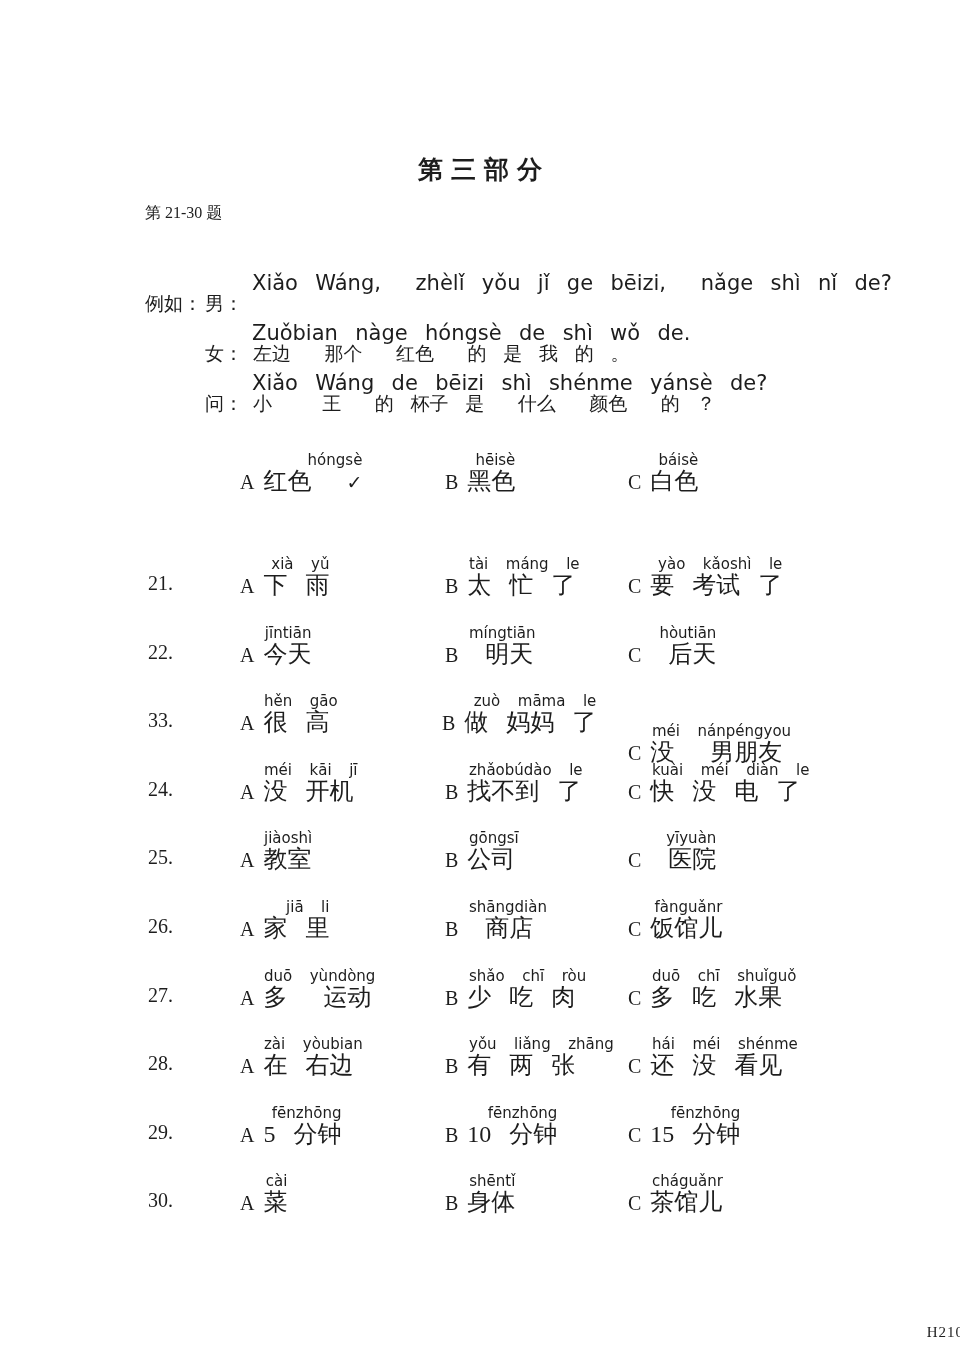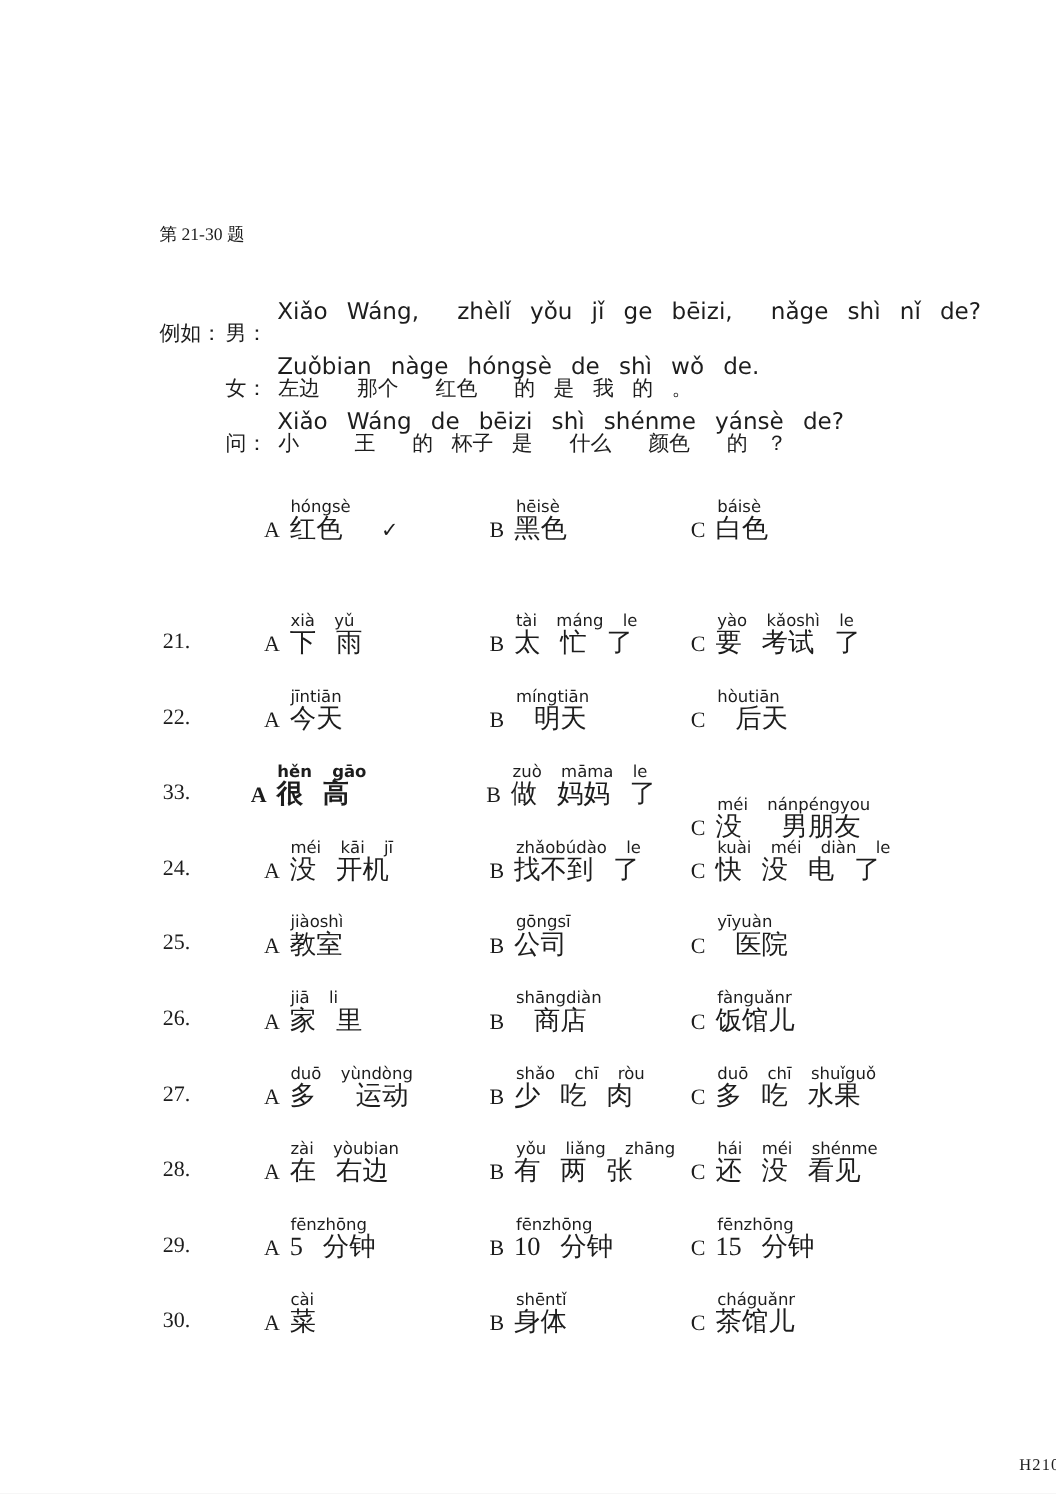--- a/index.html
+++ b/index.html
@@ -33,21 +33,21 @@
   }
   .dlg-label,.dlg-speaker,.dlg-hanzi{
     position:absolute;top:17px;
     font-size:19px;line-height:24px;
     white-space:pre;word-spacing:12px;
   }
   .dlg-label{left:145px;}
   .dlg-speaker{left:205px;}
   .dlg-hanzi{left:253px;}
   
-  .opt{position:absolute;top:0;}
+  .opt{position:absolute;top:0;text-align:right;}
   .opt-pinyin{
     font-family:"DejaVu Sans", sans-serif;
     font-size:15px;line-height:17px;
     word-spacing:4px;white-space:pre;
     margin-left:24px;
   }
   .opt-main{display:flex;align-items:baseline;gap:9px;}
   .letter{font-size:20px;line-height:25px;}
   .opt-hanzi{
     font-size:24px;line-height:25px;
@@ -64,20 +64,21 @@
   .footer{
     position:absolute;top:1324px;left:0;width:100%;
     text-align:right;font-size:15px;letter-spacing:1px;padding-left:45px;
   }
 </style>
 </head>
 <body>
 
 <div class="page">
 
+  <div class="title">第三部分</div>
 
   <div class="section-label">第 21-30 题</div>
 
   <div>
     <div class="dlg-line" style="top:275px">
       <div class="dlg-pinyin">Xiǎo  Wáng,    zhèlǐ  yǒu  jǐ  ge  bēizi,    nǎge  shì  nǐ  de?</div>
       <span class="dlg-label">例如：</span>
       <span class="dlg-speaker">男：</span>
     </div>
     <div class="dlg-line" style="top:325px">
@@ -161,21 +162,21 @@
         <div class="opt" style="left: 628px;">
           <div class="opt-pinyin">hòutiān</div>
           <div class="opt-main">
             <span class="letter">C</span>
             <span class="opt-hanzi"> 后天</span>
           </div>
         </div>
       </div>
       <div class="q-row" style="top: 693px;">
         <span class="q-num">33.</span>
-        <div class="opt" style="left: 228px; font-weight: bold;">
+        <div class="opt" style="left: 240px;">
           <div class="opt-pinyin">hěn  gāo</div>
           <div class="opt-main">
             <span class="letter">A</span>
             <span class="opt-hanzi">很 高</span>
           </div>
         </div>
         <div class="opt" style="left: 442px;">
           <div class="opt-pinyin">zuò  māma  le</div>
           <div class="opt-main">
             <span class="letter">B</span>

